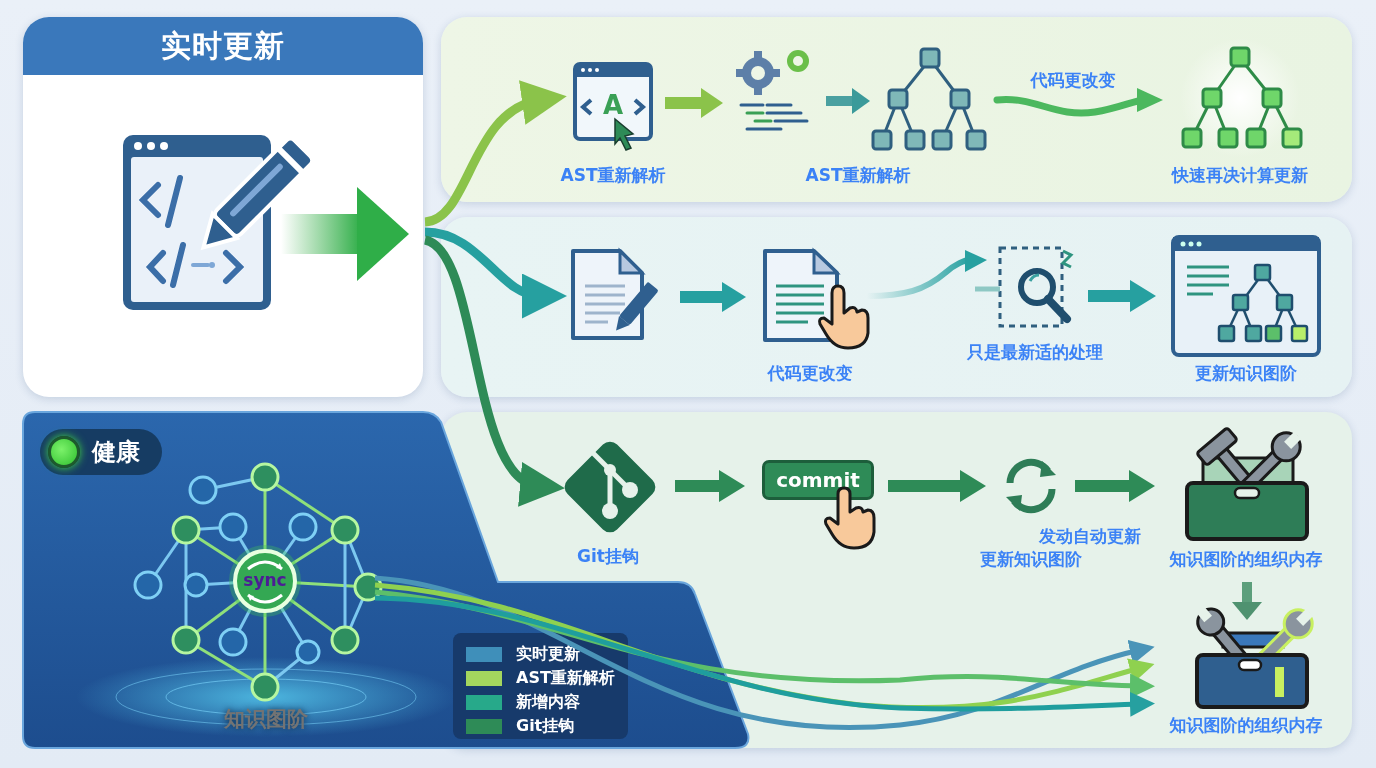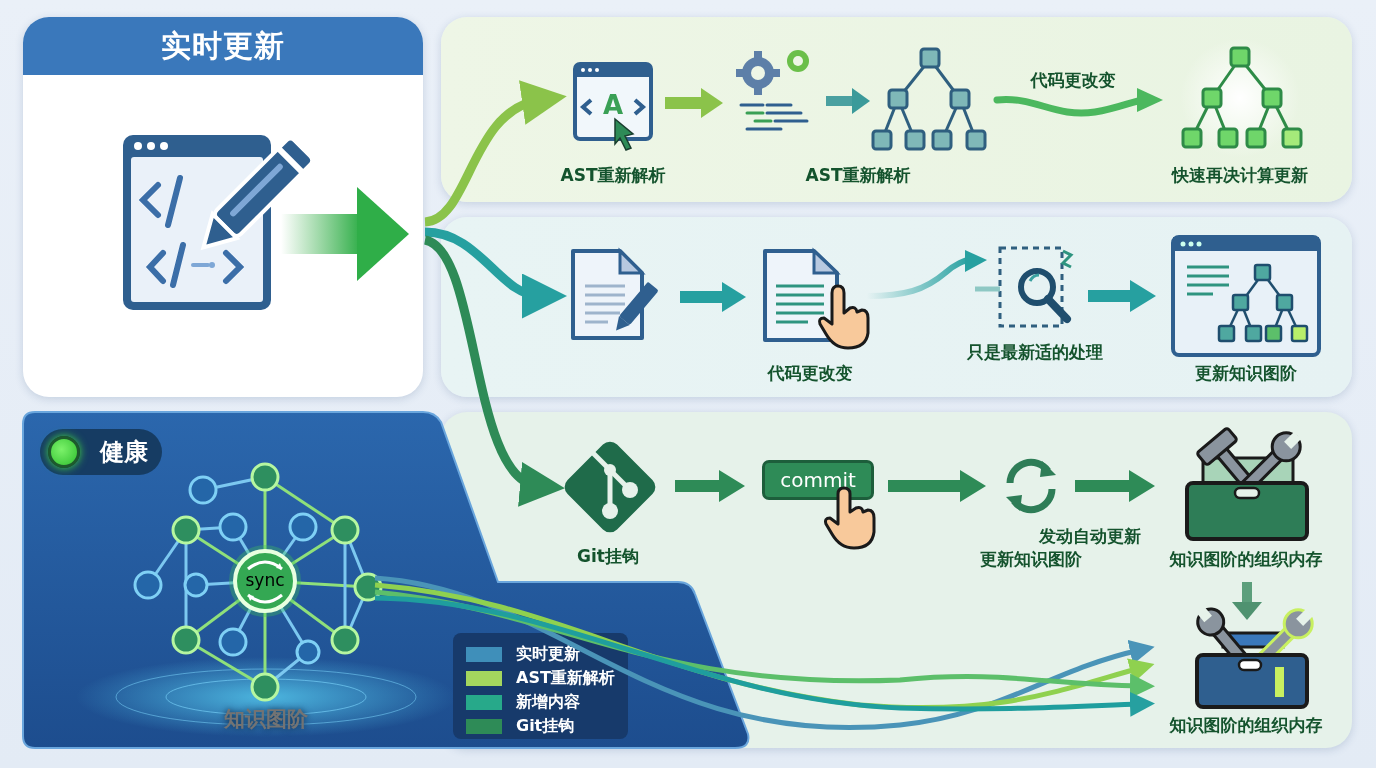--- a/index.html
+++ b/index.html
@@ -5,21 +5,21 @@
   *{box-sizing:border-box;margin:0;padding:0}
   html,body{width:1376px;height:768px;overflow:hidden}
   body{background:linear-gradient(180deg,#eaf0f8 0%,#e3ebf5 100%);font-family:"DejaVu Sans","Liberation Sans",sans-serif;position:relative}
   .card{position:absolute;border-radius:26px;box-shadow:0 2px 8px rgba(40,70,120,.18)}
   #live-card{left:23px;top:17px;width:400px;height:380px;background:#fff;overflow:hidden}
   #live-head{height:58px;background:#3a78bb;color:#fff;font-size:30px;font-weight:bold;display:flex;align-items:center;justify-content:center;letter-spacing:1px}
   #row1{left:441px;top:17px;width:911px;height:185px;background:linear-gradient(90deg,#eef6e6,#e9f4e2)}
   #row2{left:441px;top:217px;width:911px;height:180px;background:linear-gradient(90deg,#e8f4f4,#e6f2f3)}
   #row3{left:441px;top:412px;width:911px;height:336px;background:#e6f2ea}
   #kg-card{left:23px;top:412px;width:725px;height:336px;background:transparent;box-shadow:none}
-  .label{position:absolute;font-size:17px;font-weight:bold;color:#14532d;white-space:nowrap;text-align:center;transform:translateX(-50%);line-height:1.25}
+  .label{position:absolute;font-size:17px;font-weight:bold;color:#3b82f6;white-space:nowrap;text-align:center;transform:translateX(-50%);line-height:1.25}
   .legend-item{display:flex;align-items:center;gap:14px;height:24px;color:#fff;font-size:16px;font-weight:bold}
   .swatch{width:36px;height:15px;display:inline-block}
   svg{position:absolute;overflow:visible}
 </style>
 </head>
 <body>
 
 <div class="card" id="row1"></div>
 <div class="card" id="row2"></div>
 <div class="card" id="row3"></div>
@@ -68,21 +68,21 @@
       <radialGradient id="glow" cx="0.5" cy="0.5" r="0.5">
           <stop offset="0" stop-color="#5fe0ff" stop-opacity=".7"></stop>
           <stop offset="1" stop-color="#5fe0ff" stop-opacity="0"></stop>
         </radialGradient>
     </defs>
     <path d="M12 0 L400 0 Q412 0 418 10 L475 170 L655 170 Q668 170 672 182 L725 322 Q728 336 712 336 L12 336 Q0 336 0 324 L0 12 Q0 0 12 0 Z" fill="url(#kgbg)" stroke="#6aa6dd" stroke-width="2"></path>
     <ellipse cx="243" cy="285" rx="190" ry="40" fill="url(#glow)"></ellipse>
     <ellipse cx="243" cy="285" rx="150" ry="28" fill="none" stroke="#7fd9ff" stroke-opacity=".5"></ellipse>
     <ellipse cx="243" cy="285" rx="100" ry="18" fill="none" stroke="#7fd9ff" stroke-opacity=".6"></ellipse>
   </svg>
-  <div style="position:absolute;left:17px;top:17px;width:122px;height:46px;border-radius:23px;background:#163c63;display:flex;align-items:center;padding-left:8px;gap:20px">
+  <div style="position:absolute;left:17px;top:17px;width:122px;height:46px;border-radius:23px;background:#163c63;display:flex;align-items:center;padding-left:8px;gap:12px">
     <span style="width:32px;height:32px;border-radius:50%;background:radial-gradient(circle at 40% 40%,#7cf26a,#2fbf2f);box-shadow:0 0 8px #43d943;border:3px solid #1d5a2c"></span>
     <span style="color:#fff;font-size:24px;font-weight:bold">健康</span>
   </div>
   <svg style="left:115px;top:45px" width="260" height="240" viewBox="0 0 260 240">
     <g stroke="#8fe07a" stroke-width="3" fill="none">
       <line x1="127" y1="20" x2="127" y2="124"></line>
         <line x1="127" y1="124" x2="127" y2="230"></line>
       <line x1="48" y1="73" x2="127" y2="124"></line>
         <line x1="207" y1="73" x2="127" y2="124"></line>
       <line x1="48" y1="183" x2="127" y2="124"></line>
@@ -124,21 +124,21 @@
         <circle cx="127" cy="230" r="13"></circle>
         <circle cx="230" cy="130" r="13"></circle>
     </g>
     <circle cx="127" cy="124" r="36" fill="#3ec05a" opacity=".35"></circle>
     <circle cx="127" cy="124" r="30" fill="#34a853" stroke="#e8ffe0" stroke-width="4"></circle>
     <path d="M110 112 Q127 98 144 112" stroke="#fff" stroke-width="3" fill="none"></path>
       <path d="M144 112 l-6 -1 l4 -5 z" fill="#fff"></path>
     <path d="M110 138 Q127 152 144 138" stroke="#fff" stroke-width="3" fill="none"></path>
       <path d="M110 138 l6 1 l-4 5 z" fill="#fff"></path>
   </svg>
-  <div style="position:absolute;left:216px;top:158px;width:52px;text-align:center;color:#000000;font-size:17px;font-weight:normal">sync</div>
+  <div style="position:absolute;left:216px;top:158px;width:52px;text-align:center;color:#4c1d95;font-size:17px;font-weight:bold">sync</div>
   <div style="position:absolute;left:243px;top:293px;transform:translateX(-50%);color:#737373;font-size:21px;font-weight:bold;text-shadow:0 0 6px #0b2a4f">知识图阶</div>
 
   <div style="position:absolute;left:430px;top:221px;width:175px;height:106px;background:#173a6b;border-radius:8px;padding:9px 0 0 13px">
     <div class="legend-item">
         <span class="swatch" style="background:#3f8fba"></span>
         <span>实时更新</span>
       </div>
     <div class="legend-item">
         <span class="swatch" style="background:#a4d65e"></span>
         <span>AST重新解析</span>
@@ -371,21 +371,21 @@
   <line x1="52" y1="35" x2="72" y2="55" stroke="#e6f2ea" stroke-width="5"></line>
   <line x1="52" y1="35" x2="52" y2="76" stroke="#e6f2ea" stroke-width="5"></line>
   <circle cx="52" cy="35" r="6" fill="#e6f2ea"></circle>
     <circle cx="72" cy="55" r="8" fill="#e6f2ea"></circle>
     <circle cx="52" cy="76" r="8" fill="#e6f2ea"></circle>
 </svg>
 <svg style="left:675px;top:470px" width="72" height="32" viewBox="0 0 72 32">
     <rect x="0" y="10" width="46" height="12" fill="#2e8b57"></rect>
     <path d="M44 0 L70 16 L44 32 Z" fill="#2e8b57"></path>
   </svg>
-<div style="position:absolute;left:762px;top:460px;width:112px;height:40px;background:#2e8b57;border:3px solid #1d5e3b;border-radius:7px;color:#fff;font-size:20px;font-weight:normal;display:flex;align-items:center;justify-content:center">
+<div style="position:absolute;left:762px;top:460px;width:112px;height:40px;background:#2e8b57;border:3px solid #1d5e3b;border-radius:7px;color:#fff;font-size:20px;font-weight:bold;display:flex;align-items:center;justify-content:center">
     <span>commit</span>
   </div>
 <svg style="left:820px;top:488px" width="55" height="62" viewBox="0 0 55 62">
   <path d="M18 6 Q18 0 24 0 Q30 0 30 6 L30 24 L36 20 Q42 18 43 24 L48 22 Q54 22 54 30 L54 44 Q52 60 34 60 Q20 60 12 46 L6 36 Q4 30 10 30 L18 36 Z" fill="#f8c99b" stroke="#1a1a1a" stroke-width="3" stroke-linejoin="round"></path>
 </svg>
 <svg style="left:888px;top:470px" width="100" height="32" viewBox="0 0 100 32">
     <rect x="0" y="10" width="74" height="12" fill="#2e8b57"></rect>
     <path d="M72 0 L98 16 L72 32 Z" fill="#2e8b57"></path>
   </svg>
 <svg style="left:1000px;top:455px" width="62" height="62" viewBox="0 0 62 62">

